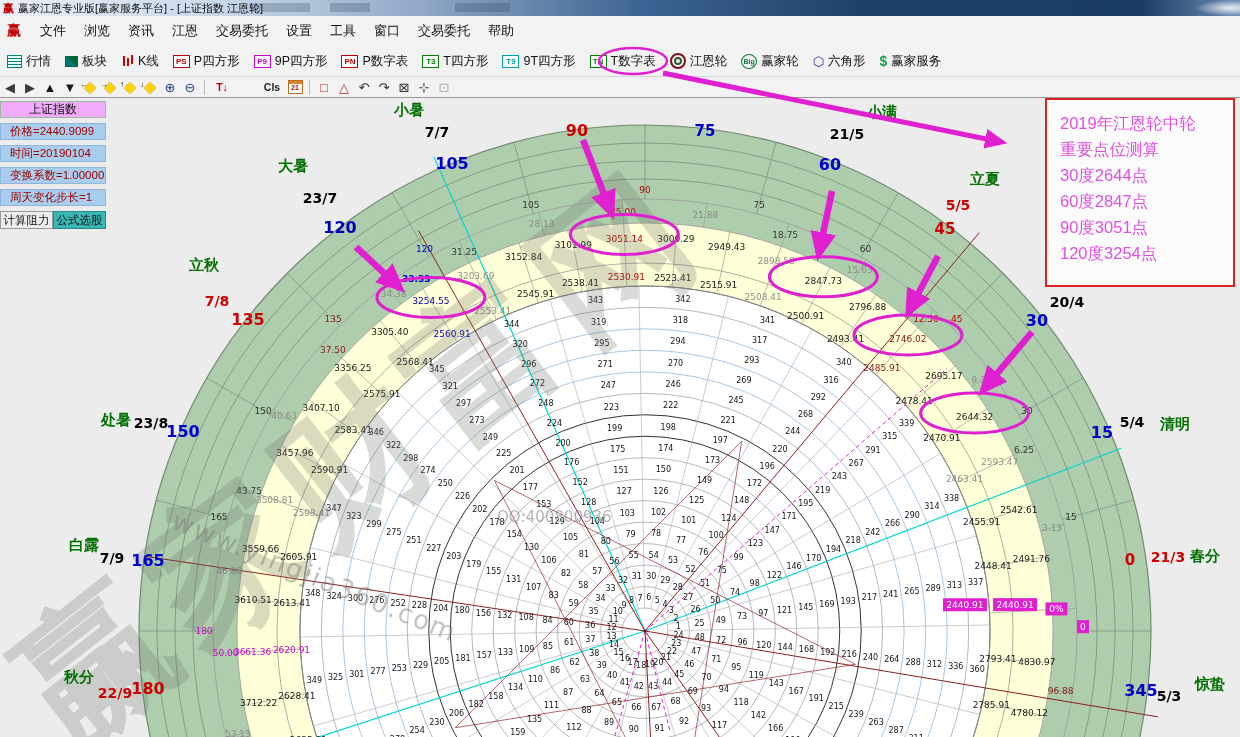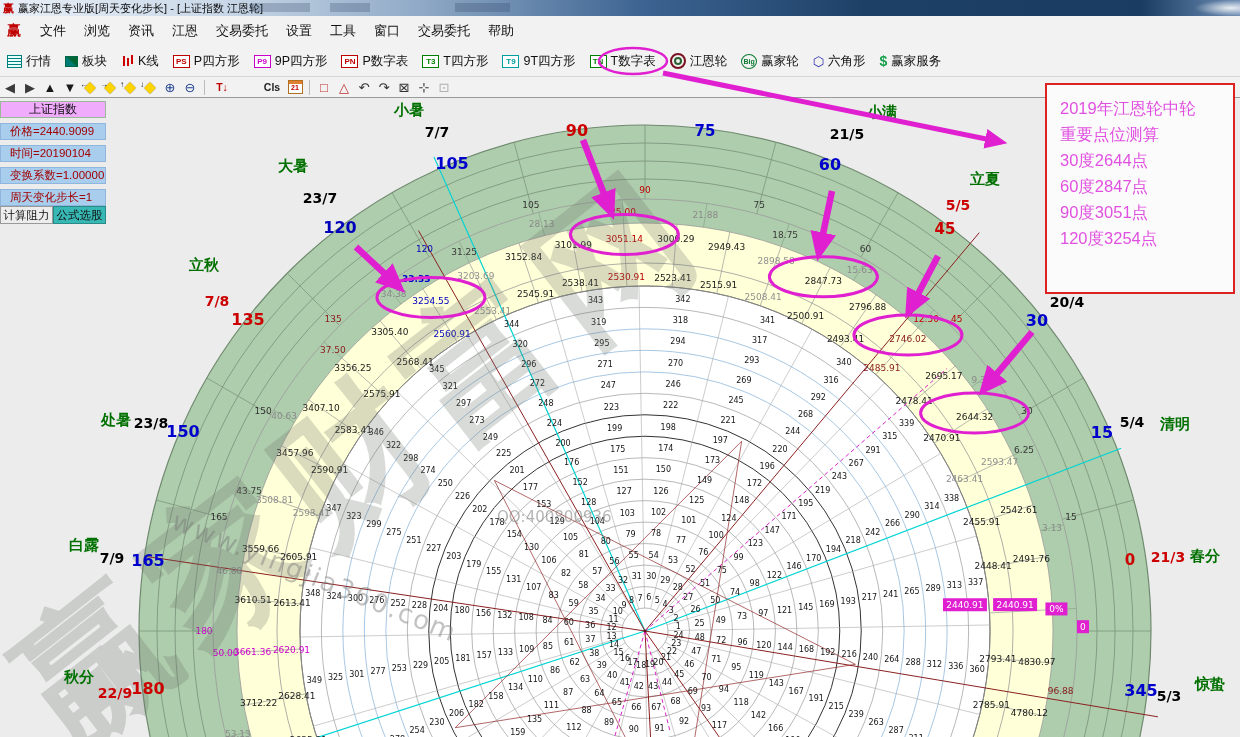--- a/index.html
+++ b/index.html
@@ -53,39 +53,39 @@
   .calendar:before{content:"";position:absolute;left:0;top:0;right:0;height:3px;background:#e08030;}
   
   #chart{position:absolute;left:0;top:97px;width:1240px;height:640px;background:#ececec;
     border-top:1px solid #9a9a9a;}
   svg text{font-family:"DejaVu Sans","Liberation Sans",sans-serif;}
   
   #info-panel{position:absolute;left:0;top:101px;width:106px;z-index:30;font-size:12px;}
   #info-title{background:#f0abfc;border:1px solid #9ab89a;text-align:center;color:#111;height:15px;line-height:15px;}
   .info-row{background:#a9cdec;border:1px solid #8fb6dd;color:#a00000;height:15px;line-height:15px;
     margin-top:5px;padding-left:9px;white-space:nowrap;overflow:hidden;font-size:11.5px;}
-  #info-buttons{display:flex;}
+  #info-buttons{display:flex;margin-top:5px;}
   #info-buttons .btn{height:16px;line-height:16px;font-size:11.5px;text-align:center;color:#111;cursor:default;}
   #btn-resistance{width:53px;background:#ededed;border:1px solid #999;}
   #btn-support{width:53px;background:#38b8b4;border:1px solid #2a8a88;}
   
-  #anno-box{position:absolute;left:1045px;top:83px;width:190px;height:211px;z-index:40;
+  #anno-box{position:absolute;left:1045px;top:98px;width:190px;height:189px;z-index:40;
     border:2px solid #dd2222;background:#fbfbfb;padding:10px 0 0 13px;box-sizing:border-box;}
   #anno-box .line{font-size:16.5px;line-height:26px;color:#e050e0;white-space:nowrap;}
   
   #overlay{position:absolute;left:0;top:0;width:1240px;height:737px;z-index:50;pointer-events:none;}
 </style>
 </head>
 <body>
 
 <div id="app">
 
   <div id="titlebar">
     <span id="title-logo">赢</span>
-    <span>赢家江恩专业版[周天变化步长] - [上证指数 江恩轮]</span>
+    <span>赢家江恩专业版[赢家服务平台] - [上证指数 江恩轮]</span>
     <span class="artifact" style="left:250px;width:60px;"></span>
     <span class="artifact" style="left:330px;width:40px;"></span>
     <span class="artifact" style="left:455px;width:55px;"></span>
     <span class="glow"></span>
   </div>
 
   <div id="menubar">
     <span id="menu-logo">赢</span>
   <span class="menu-item">文件</span>
       <span class="menu-item">浏览</span>

